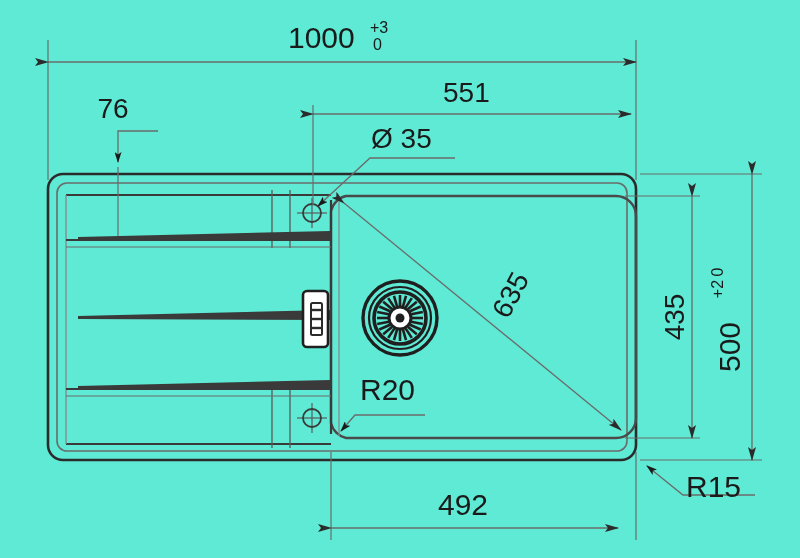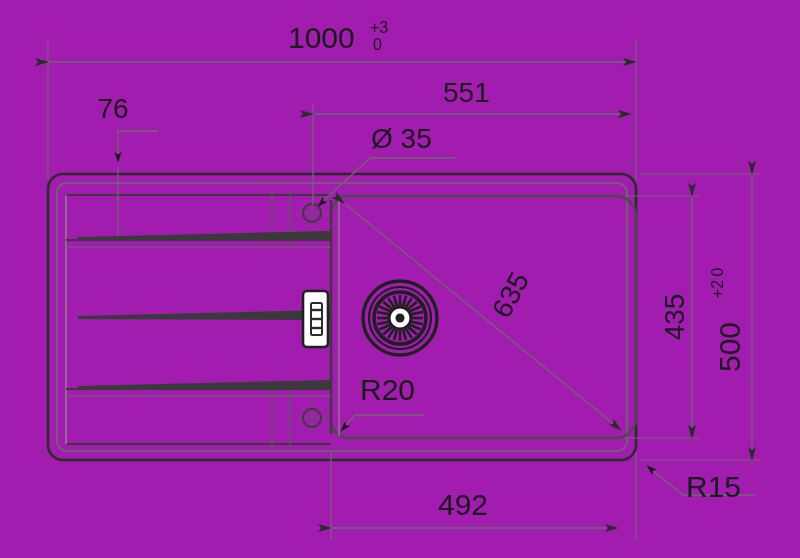--- a/index.html
+++ b/index.html
@@ -8,21 +8,21 @@
     padding: 0;
     background: #ffffff;
   }
   body {
     font-family: "Liberation Sans", sans-serif;
   }
   #stage {
     position: relative;
     width: 800px;
     height: 558px;
-    background: #a21caf;
+    background: #5eead4;
     overflow: hidden;
   }
   #drawing {
     position: absolute;
     left: 0;
     top: 0;
     width: 800px;
     height: 558px;
   }
   .dimtext {

